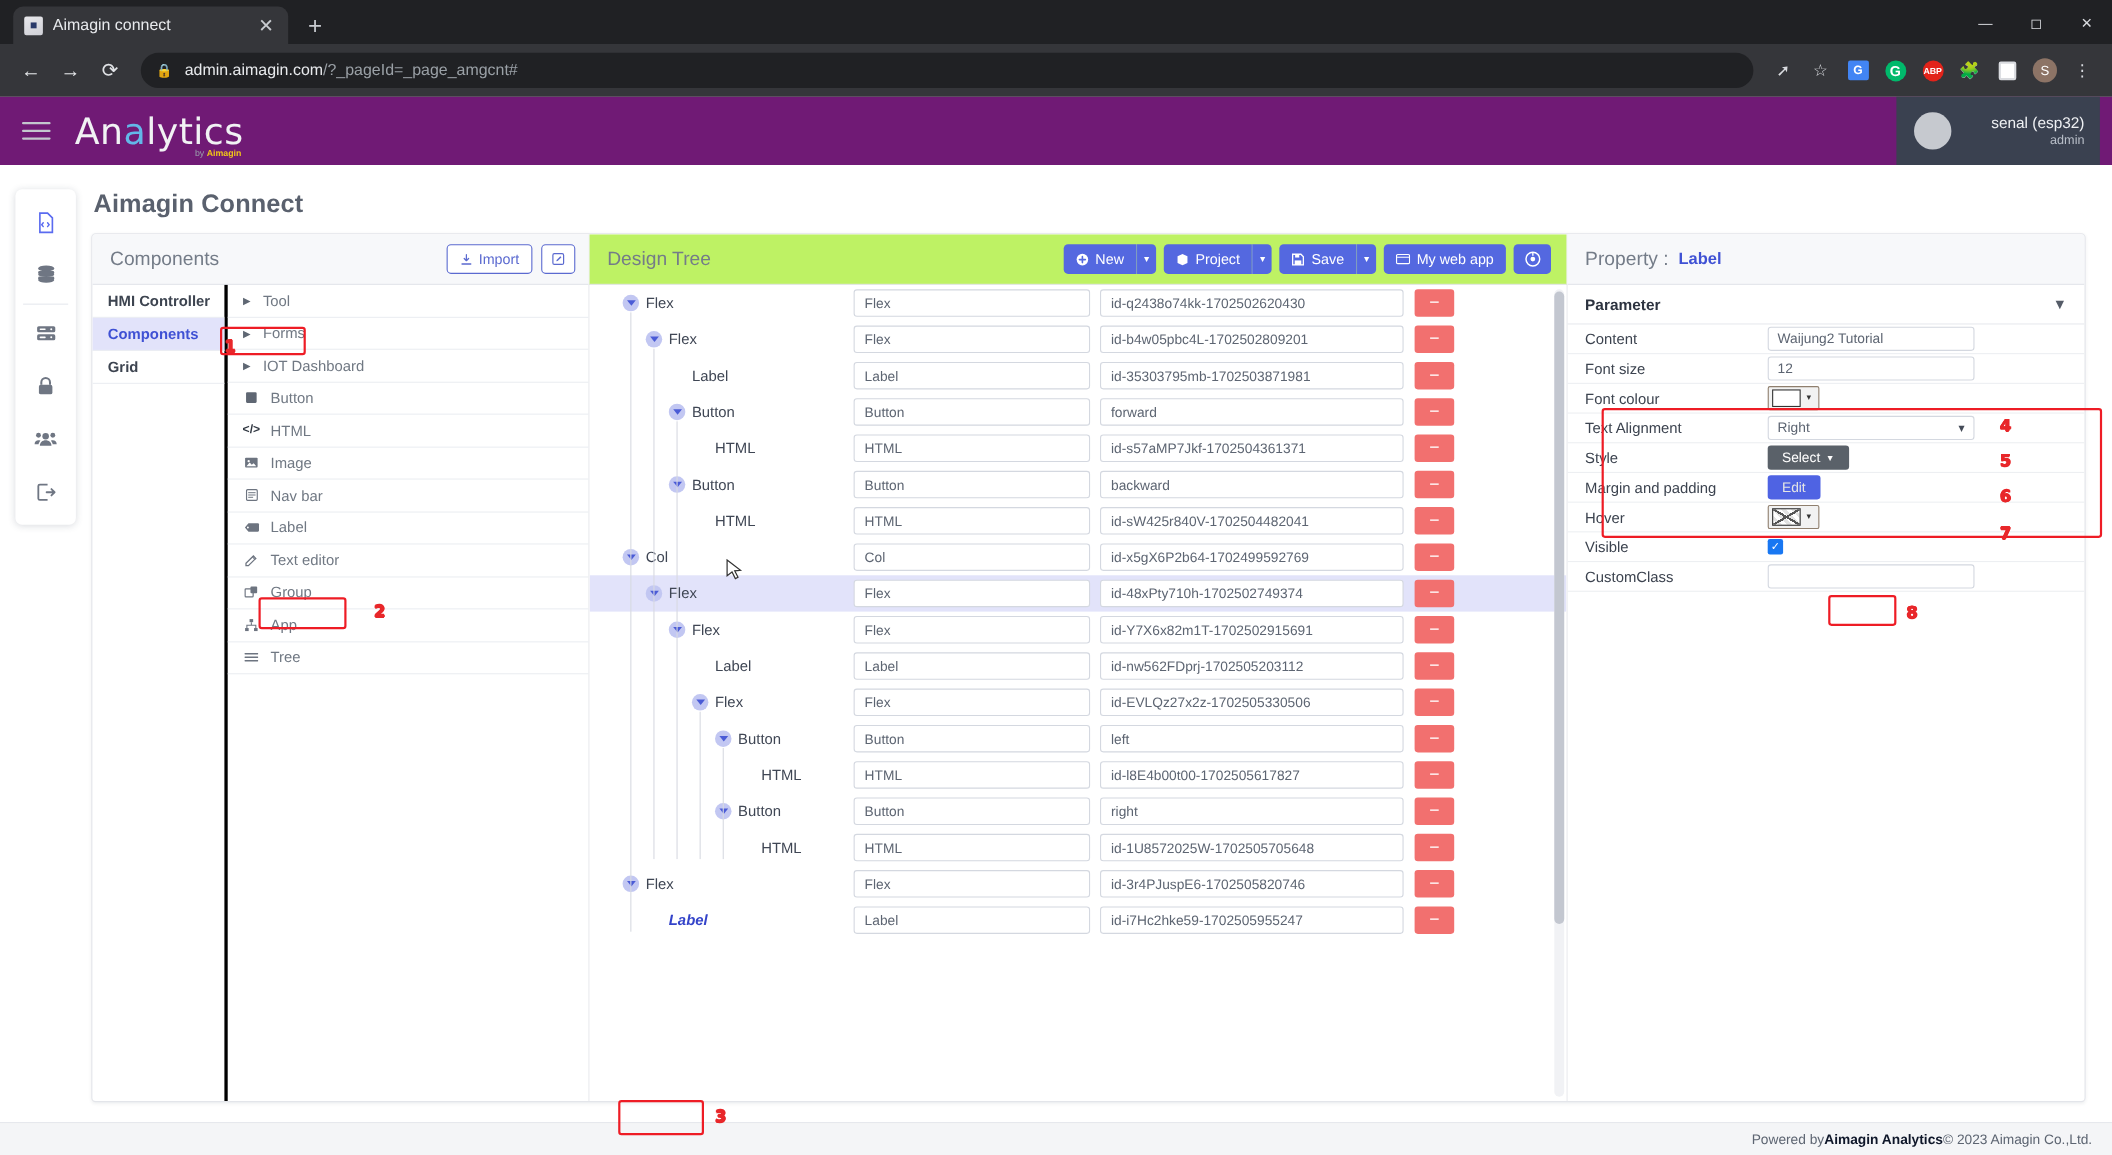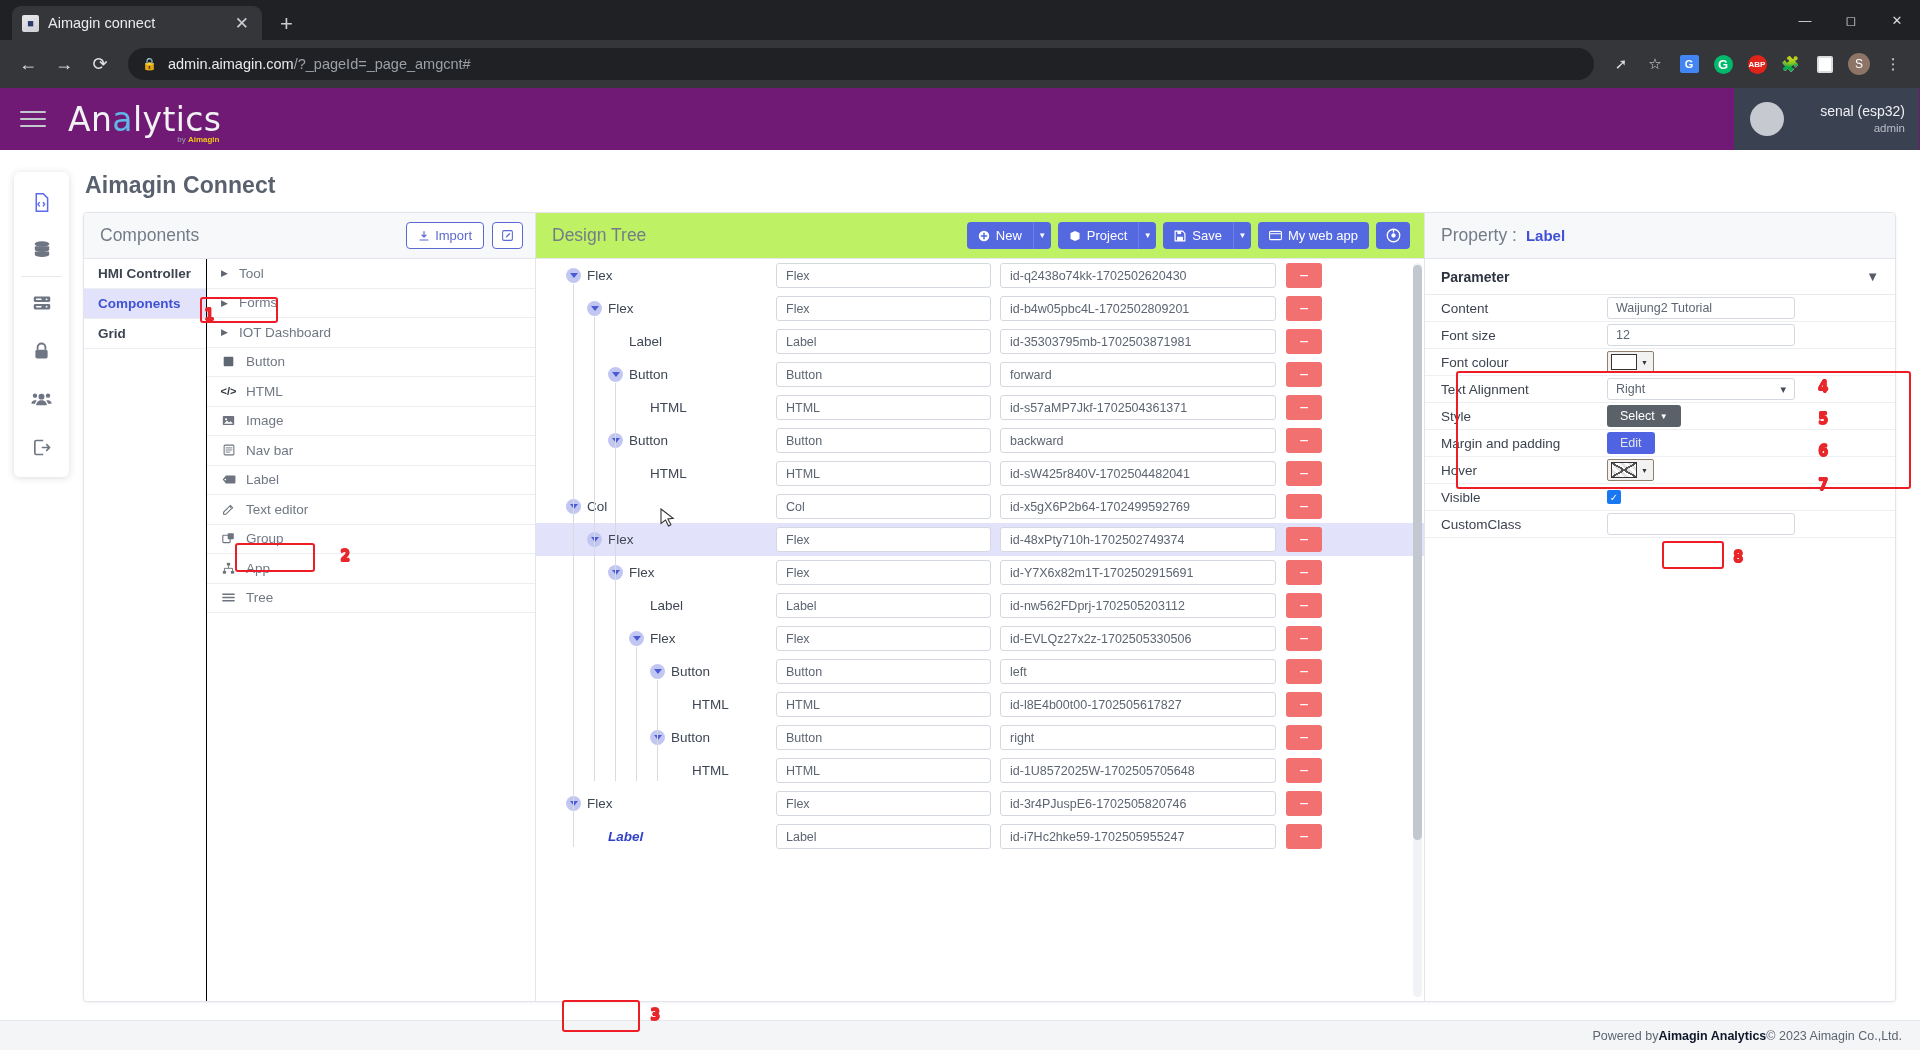--- a/index.html
+++ b/index.html
@@ -60,21 +60,21 @@
     padding: 0 0 0 20px; position: relative;
   }
   .hamburger { width: 26px; display: flex; flex-direction: column; gap: 5px; cursor: pointer; margin-right: 22px; }
   .hamburger span { display: block; height: 2px; background: #c3c7ce; border-radius: 1px; }
   .brand { position: relative; line-height: 1; }
   .brand .word { font-family: "DejaVu Sans", sans-serif; font-size: 33px; color: #f1f2f4; letter-spacing: .4px; }
   .brand .word .hl { color: #63b7e8; }
   .brand .sub { position: absolute; right: 2px; bottom: -8px; font-size: 8px; color: #9aa1ad; }
   .brand .sub b { color: #f0c419; }
   #userbox {
-    position: absolute; right: 1px; top: 0; height: 62px; width: 185px;
+    position: absolute; right: 11px; top: 0; height: 62px; width: 185px;
     background: #3a4150; display: flex; align-items: center; gap: 11px; padding-left: 16px;
     cursor: pointer;
   }
   #userbox .ava { width: 34px; height: 34px; border-radius: 50%; background: #c6c9cf; flex: 0 0 auto; }
   #userbox .names { display: flex; flex-direction: column; align-items: flex-end; line-height: 1.25; flex:1 1 auto; padding-right:14px;}
   #userbox .n1 { color: #eef0f3; font-size: 14px; }
   #userbox .n2 { color: #b9bfc9; font-size: 11.5px; }
 
   #body-area { display: flex; height: 900px; background: #fff; }
 
@@ -97,21 +97,21 @@
   .pane-head { height: 46px; background: #f7f8fa; border-bottom: 1px solid #e3e5ea;
                display: flex; align-items: center; padding: 0 12px 0 16px; gap: 8px; }
   .pane-head .ttl { font-size: 17.5px; color: #747c88; flex: 1 1 auto; }
   .btn-outline {
     height: 27px; border: 1px solid #5b6ad0; border-radius: 4px; background: #fff; color: #5b6ad0;
     font-size: 13px; display: flex; align-items: center; gap: 5px; padding: 0 11px; cursor: pointer;
     font-family: "Liberation Sans", sans-serif;
   }
   .btn-outline.sq { padding: 0 8px; }
   #comp-body { display: flex; flex: 1 1 auto; min-height: 0; }
-  #comp-cats { width: 123px; flex: 0 0 123px; border-right: 1px solid #000000; }
+  #comp-cats { width: 123px; flex: 0 0 123px; border-right: 3px solid #000000; }
   .cat { height: 30px; display: flex; align-items: center; padding-left: 14px; font-size: 13.5px;
          font-weight: bold; color: #3d4450; border-bottom: 1px solid #eceef2; cursor: pointer; position: relative; }
   .cat.active { background: #e2e3fa; color: #3f51d4; }
   #comp-list { flex: 1 1 auto; }
   .citem { height: 29.5px; display: flex; align-items: center; gap: 10px; padding-left: 14px;
            font-size: 13.5px; color: #707883; border-bottom: 1px solid #eceef2; cursor: pointer; position: relative; }
   .citem .caret { font-size: 9px; color: #5f6773; width: 8px; }
   .citem .ci { width: 15px; display: flex; align-items: center; justify-content: center; color: #6d7480; }
   .citem.group-row { font-size: 13.5px; }
 

